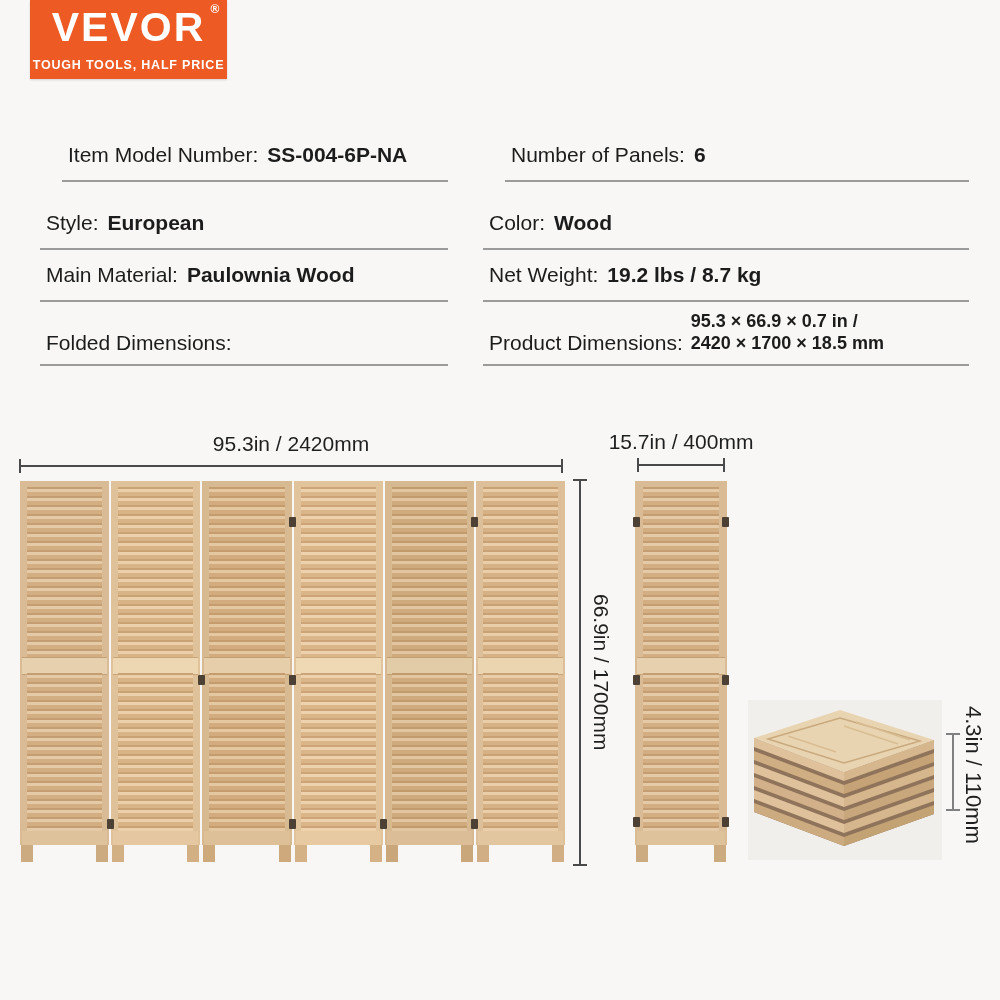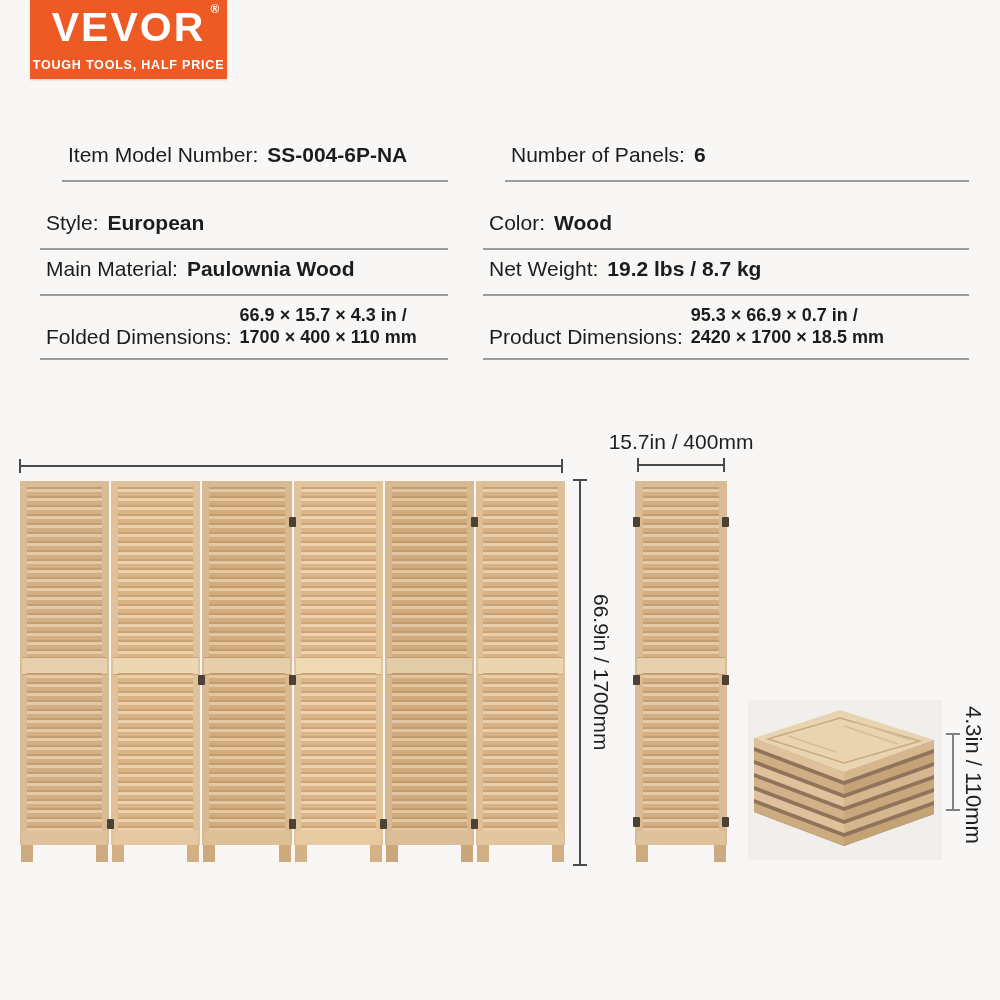--- a/index.html
+++ b/index.html
@@ -14,21 +14,21 @@
   .logo .tagline{color:#fff;font-weight:700;font-size:12.5px;letter-spacing:.8px;margin-top:10px;white-space:nowrap;}
 
   
   .spec-col{position:absolute;top:120px;}
   .spec-col.left{left:40px;width:408px;}
   .spec-col.right{left:483px;width:486px;}
   .spec-row{display:flex;align-items:flex-end;border-bottom:2px solid var(--divider,#9b9b9b);
             padding:0 0 13px 6px;box-sizing:border-box;color:var(--text,#1c1c1c);}
   .spec-row.h1{height:62px;margin-left:22px;}
   .spec-row.h2{height:68px;}
-  .spec-row.h3{height:46px;}
+  .spec-row.h3{height:52px;}
   .spec-row.h4{height:64px;padding-bottom:9px;}
   .spec-label{font-size:21px;white-space:nowrap;}
   .spec-value{font-size:21px;font-weight:700;margin-left:9px;white-space:nowrap;}
   .spec-value.two-line{font-size:18px;line-height:1.22;margin-left:8px;}
   .spec-value.two-line span{display:block;white-space:nowrap;}
 
   
   .dim-text{position:absolute;font-size:21px;color:#1f1f1f;text-align:center;white-space:nowrap;}
   .dim-text.vert{writing-mode:vertical-rl;text-align:center;}
   .dim-line-h{position:absolute;height:2px;background:var(--dim-line,#4a4a4a);}
@@ -89,24 +89,20 @@
     <div class="spec-row h2">
       <span class="spec-label">Style:</span>
       <span class="spec-value">European</span>
     </div>
     <div class="spec-row h3">
       <span class="spec-label">Main Material:</span>
       <span class="spec-value">Paulownia Wood</span>
     </div>
     <div class="spec-row h4">
       <span class="spec-label">Folded Dimensions:</span>
-      <span class="spec-value two-line">
-        <span>66.9 × 15.7 × 4.3 in /</span>
-        <span>1700 × 400 × 110 mm</span>
-      </span>
     </div>
   </div>
 
   <div class="spec-col right">
     <div class="spec-row h1">
       <span class="spec-label">Number of Panels:</span>
       <span class="spec-value">6</span>
     </div>
     <div class="spec-row h2">
       <span class="spec-label">Color:</span>
@@ -118,20 +114,21 @@
     </div>
     <div class="spec-row h4">
       <span class="spec-label">Product Dimensions:</span>
       <span class="spec-value two-line">
         <span>95.3 × 66.9 × 0.7 in /</span>
         <span>2420 × 1700 × 18.5 mm</span>
       </span>
     </div>
   </div>
 
+  <div class="dim-text" style="left:19px;top:432px;width:544px;">95.3in / 2420mm</div>
   <div class="dim-line-h" style="left:19px;top:465px;width:544px;">
     <span class="tick start"></span>
     <span class="tick end"></span>
   </div>
 
   <div class="dim-text" style="left:595px;top:430px;width:172px;">15.7in / 400mm</div>
   <div class="dim-line-h" style="left:637px;top:464px;width:88px;">
     <span class="tick start"></span>
     <span class="tick end"></span>
   </div>

